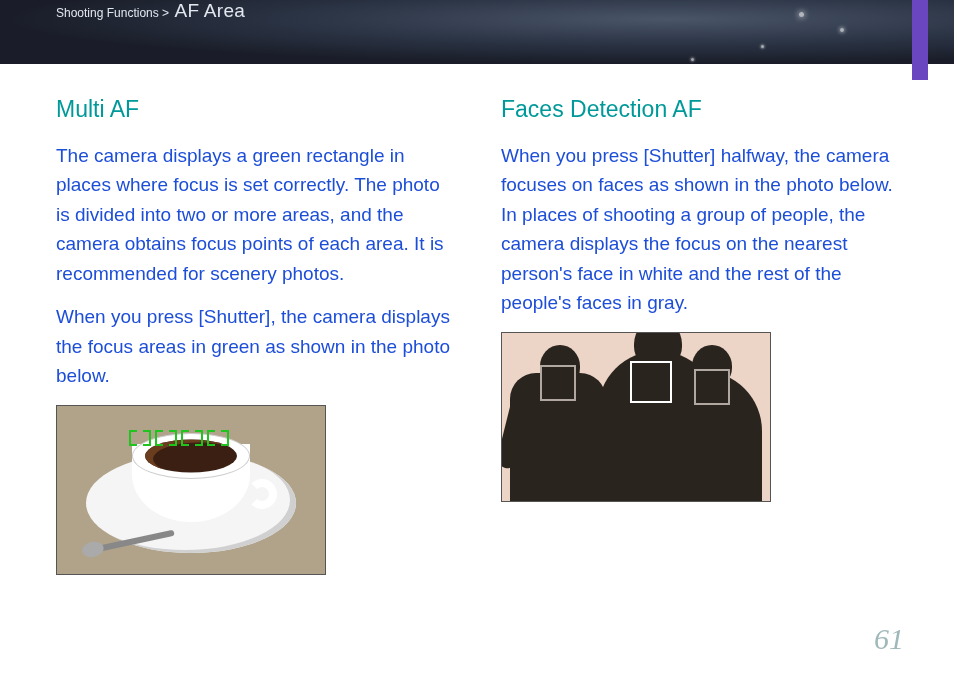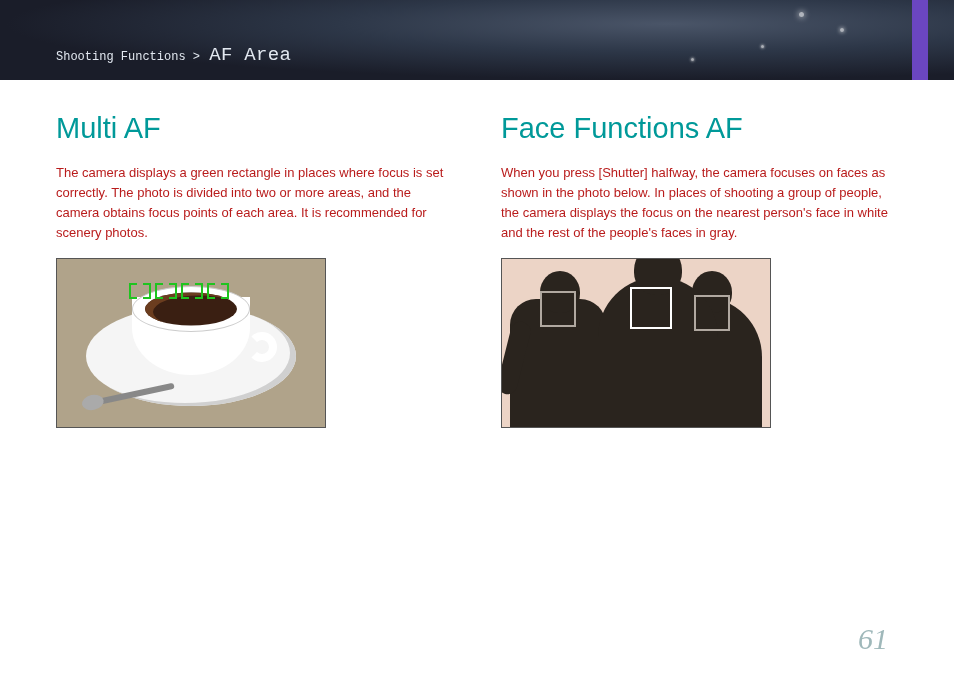--- a/index.html
+++ b/index.html
@@ -5,27 +5,25 @@
   * { box-sizing: border-box; margin: 0; padding: 0; }
   body {
     width: 954px;
     height: 676px;
     font-family: Arial, Helvetica, sans-serif;
     background: #ffffff;
     position: relative;
     overflow: hidden;
   }
   .header-band {
-    height: 80px;
+    height: 64px;
     background: radial-gradient(ellipse at 70% 30%, #4a5568 0%, #2d3748 35%, #1a1d29 70%);
     position: relative;
     display: flex;
-    align-items: flex-end;
     padding: 0 0 14px 56px;
-    font-family: Liberation Mono, monospace;
   }
   .header-band::before {
     content: "";
     position: absolute;
     right: 26px;
     top: 0;
     width: 16px;
     height: 80px;
     background: #6b46c1;
   }
@@ -38,26 +36,26 @@
   .breadcrumb .section { font-size: 19px; font-weight: 300; letter-spacing: .3px; margin-left: 2px; }
   .content {
     display: flex;
     gap: 48px;
     padding: 32px 56px 0 56px;
   }
   .col { flex: 1; }
   h2 {
     color: #009999;
     font-weight: 300;
-    font-size: 29px;
+    font-size: 23px;
     margin-bottom: 18px;
   }
   p {
-    color: #b91c1c;
-    font-size: 13px;
+    color: #1d4ed8;
+    font-size: 19px;
     line-height: 1.55;
     margin-bottom: 14px;
   }
   .shutter { font-weight: normal; }
   .illus {
     border: 1px solid #555;
     width: 270px;
     height: 170px;
     position: relative;
     overflow: hidden;
@@ -126,21 +124,21 @@
   .p-right .head { position:absolute; left:22px; top:-26px; width:40px; height:42px; background:#2a241e; border-radius:50% 50% 45% 45%; }
   .face-box {
     position:absolute; border:2px solid #b0a8a0; width:36px; height:36px;
   }
   .fb1 { left:38px;  top:32px; }
   .fb2 { left:128px; top:28px; width:42px; height:42px; border-color:#fff; }
   .fb3 { right:40px; top:36px; }
 
   .page-num {
     position: absolute;
-    right: 66px;
+    right: 50px;
     bottom: 20px;
     font-family: Georgia, 'Times New Roman', serif;
     font-style: italic;
     font-size: 30px;
     color: #9fb8ba;
   }
 </style>
 </head>
 <body>
 
@@ -153,40 +151,43 @@
     <span>Shooting Functions</span>
     <span>&gt;</span>
     <span class="section">AF Area</span>
   </div>
 </div>
 
 <div class="content">
   <div class="col">
     <h2>Multi AF</h2>
     <p>The camera displays a green rectangle in places where focus is set correctly. The photo is divided into two or more areas, and the camera obtains focus points of each area. It is recommended for scenery photos.</p>
+    <p>
+      <span>When you press [</span><span class="shutter">Shutter</span><span>], the camera displays the focus areas in green as shown in the photo below.</span>
+    </p>
     <div class="illus">
       <div class="coffee-bg">
         <div class="saucer"></div>
         <div class="handle"></div>
         <div class="cup"></div>
         <div class="cup-top"></div>
         <div class="coffee-liquid"></div>
         <div class="spoon"></div>
         <div class="af-bracket-row">
           <div class="af-bracket"><span></span></div>
           <div class="af-bracket"><span></span></div>
           <div class="af-bracket"><span></span></div>
           <div class="af-bracket"><span></span></div>
         </div>
       </div>
     </div>
   </div>
 
   <div class="col">
-    <h2>Face Functions AF</h2>
+    <h2>Faces Detection AF</h2>
     <p>
       <span>When you press [</span><span class="shutter">Shutter</span><span>] halfway, the camera focuses on faces as shown in the photo below. In places of shooting a group of people, the camera displays the focus on the nearest person's face in white and the rest of the people's faces in gray.</span>
     </p>
     <div class="illus">
       <div class="face-bg">
         <div class="silhouette p-left">
           <div class="head"></div>
           <div class="arm"></div>
         </div>
         <div class="silhouette p-right">

